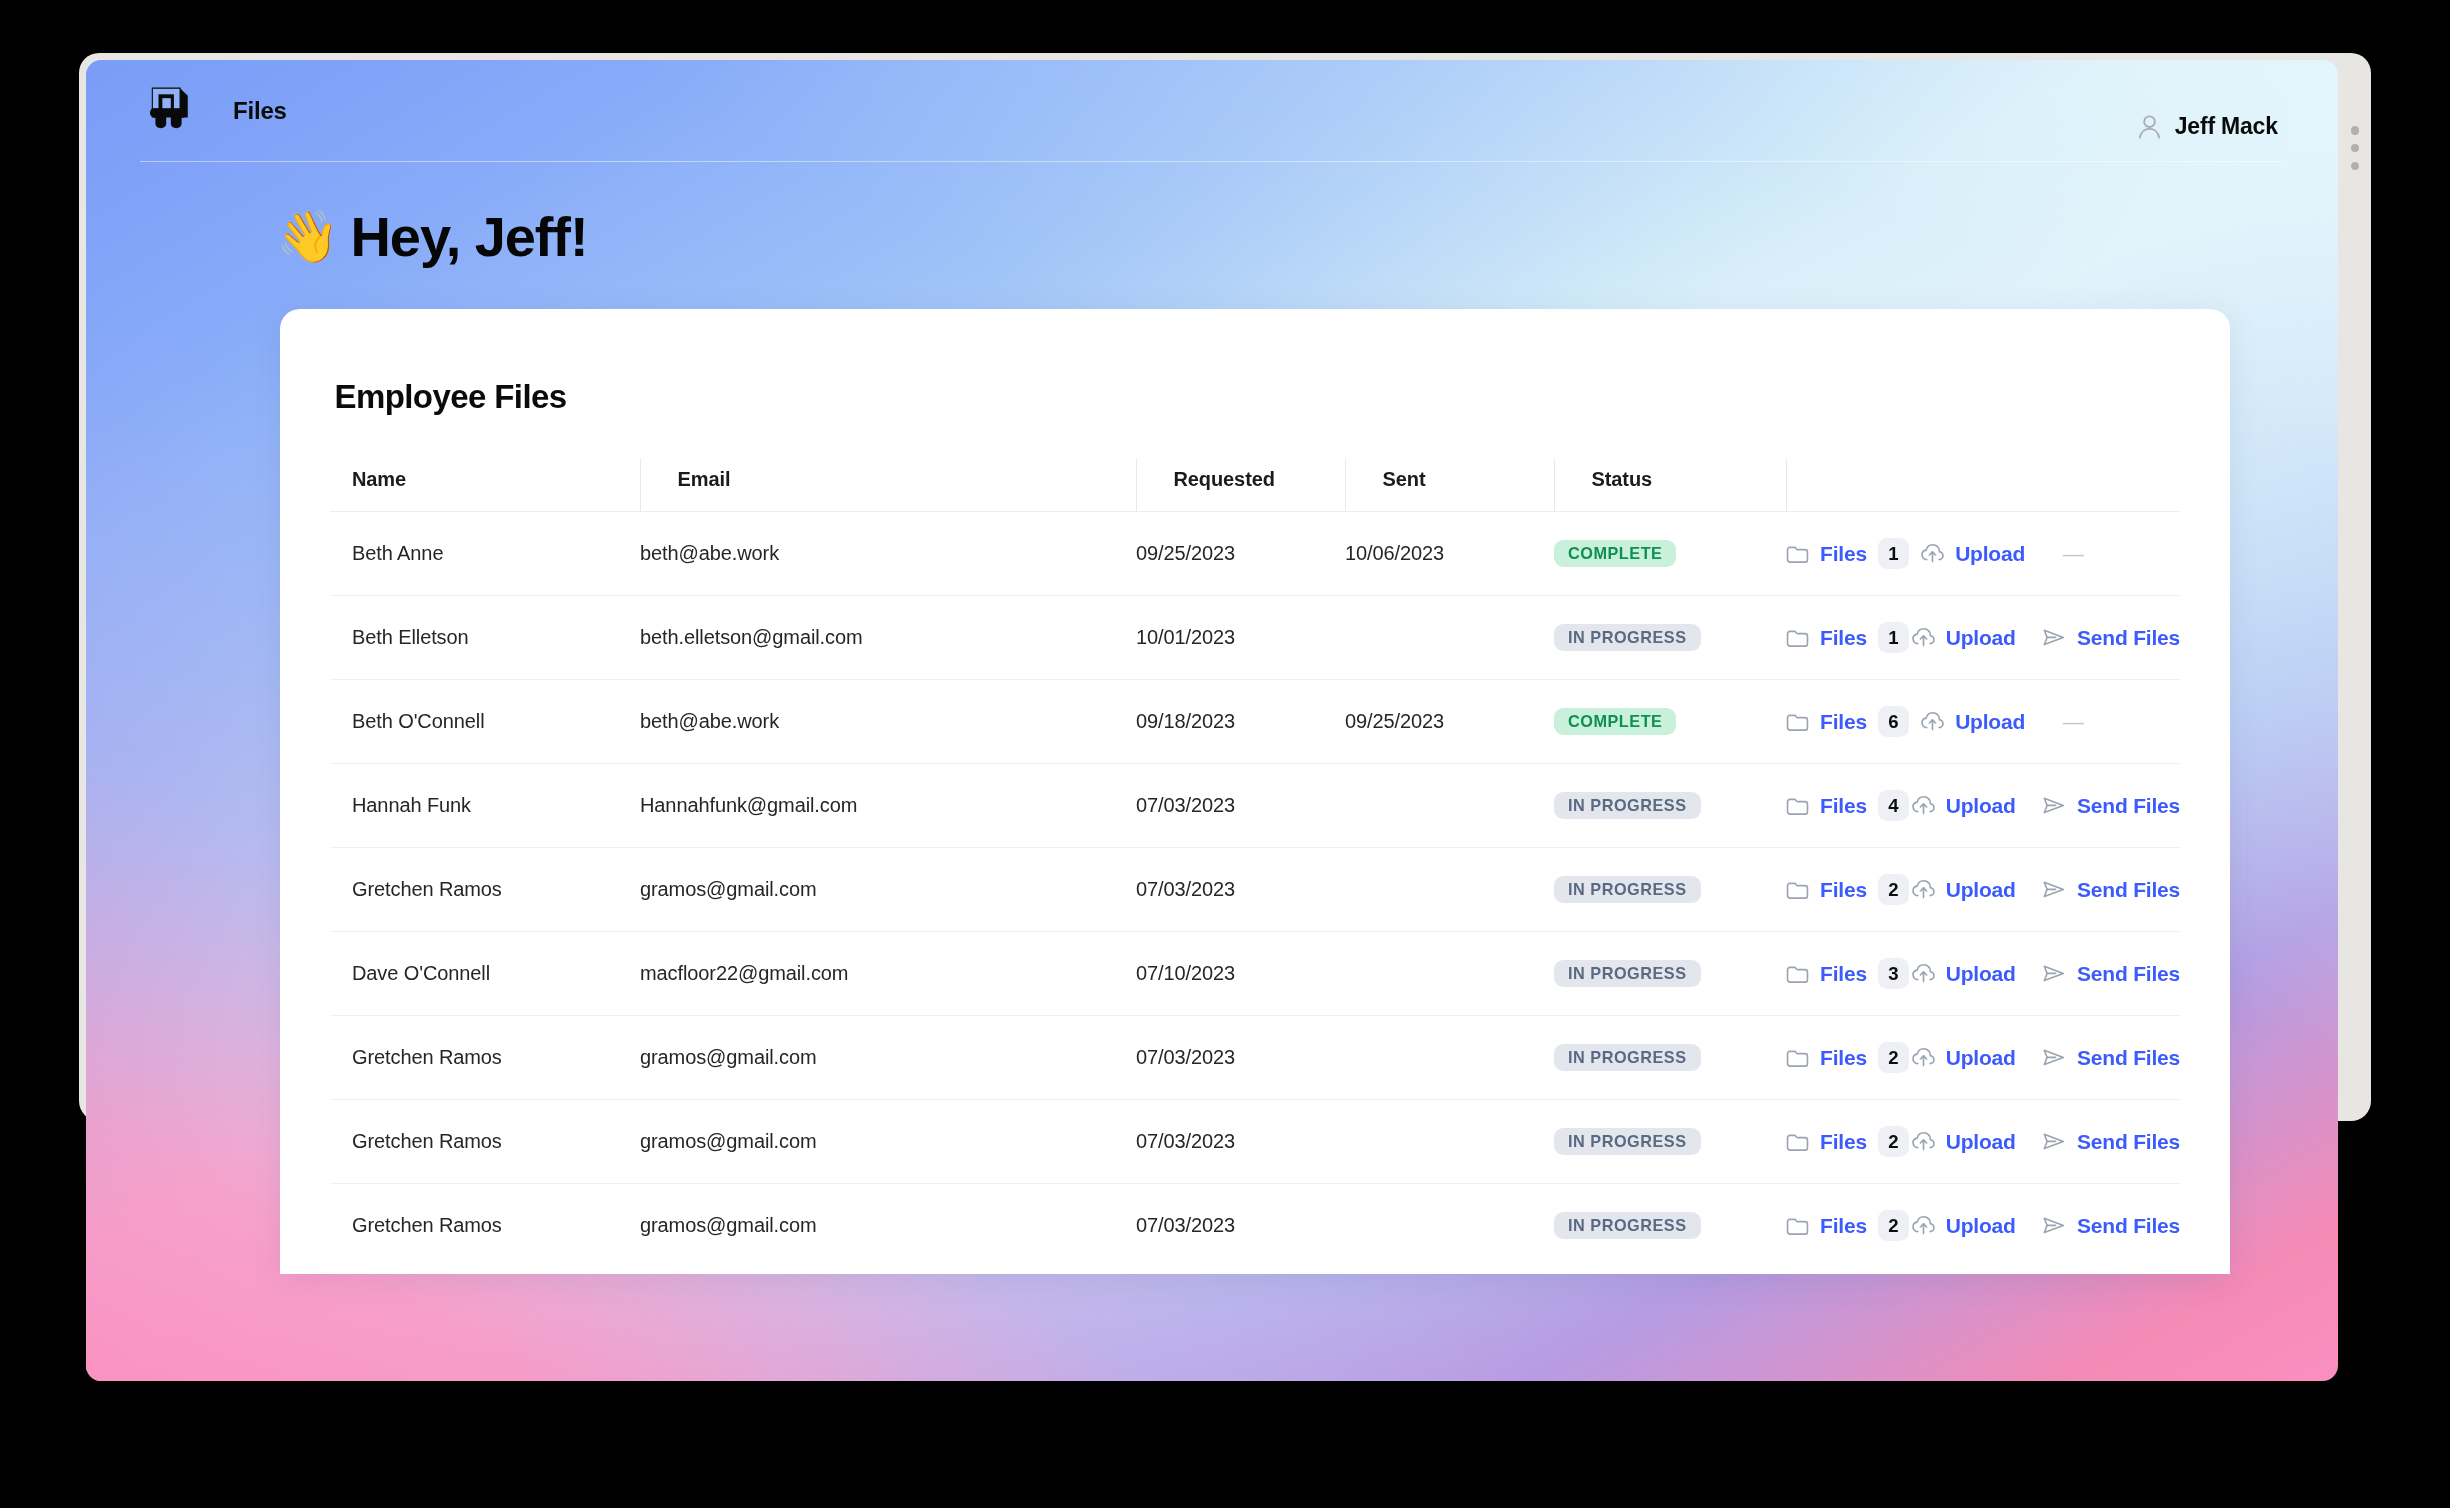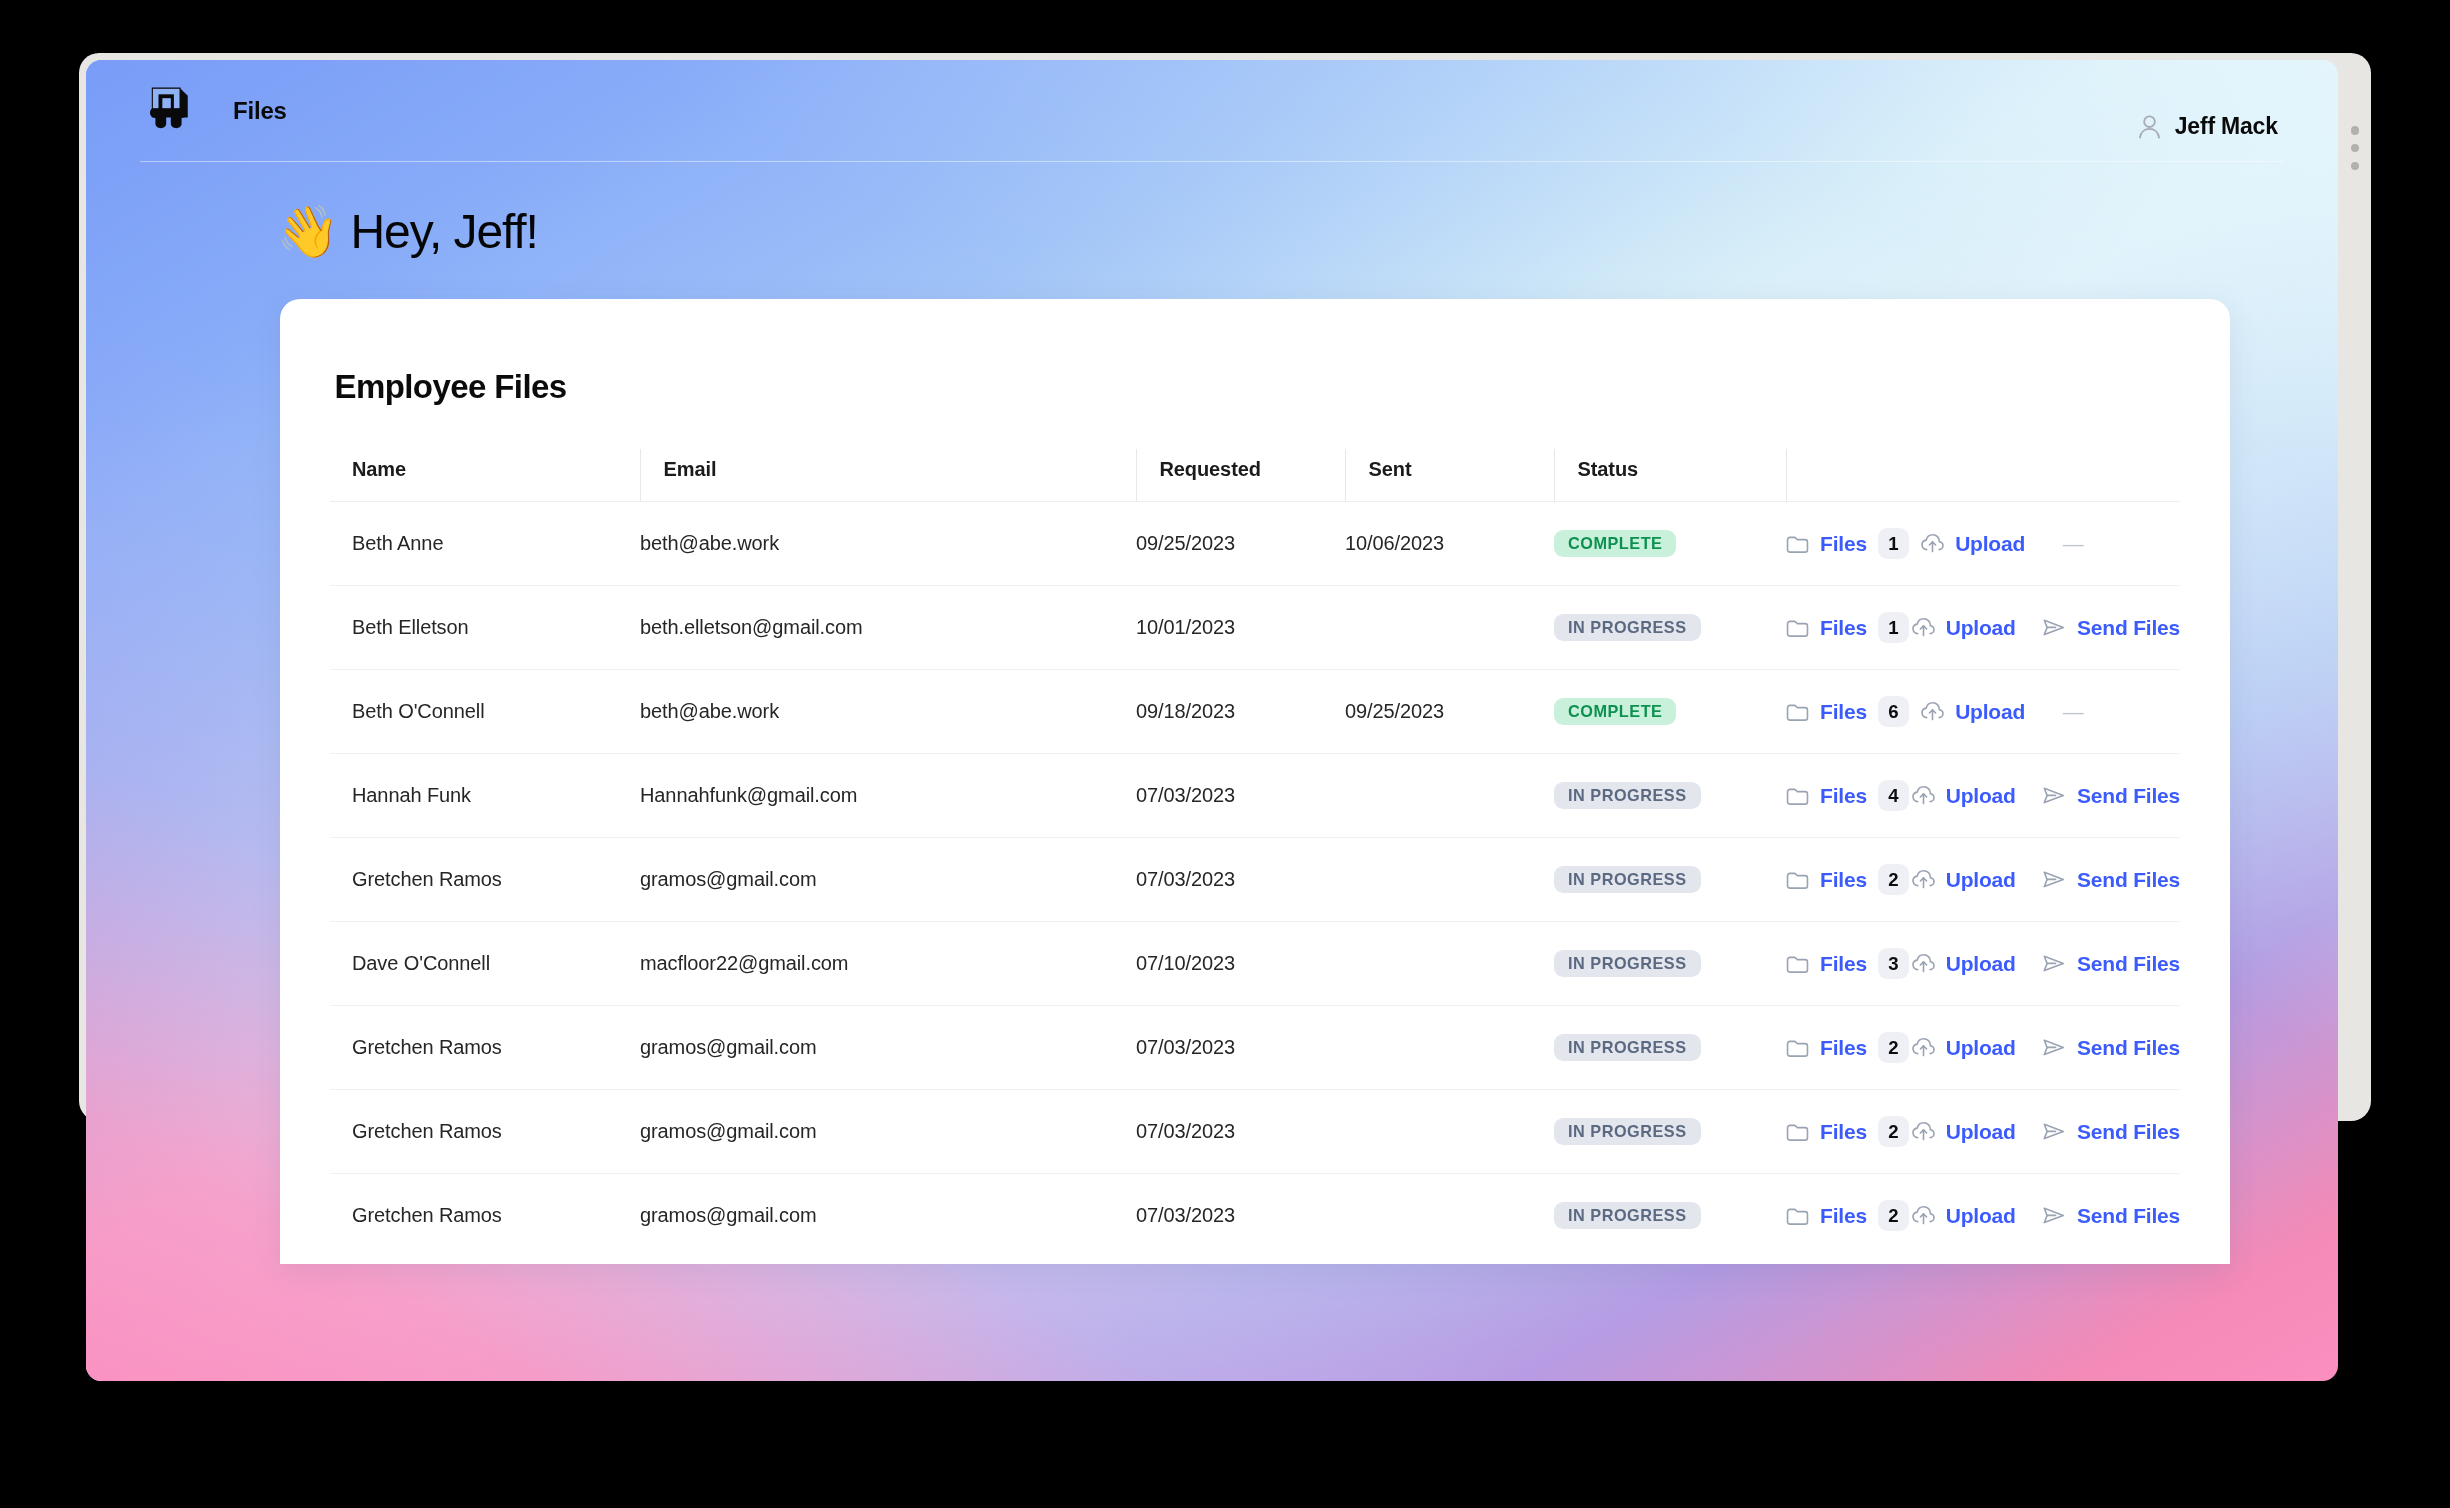--- a/index.html
+++ b/index.html
@@ -120,22 +120,22 @@
 
   
   #greeting {
     margin: 42px 0 0 190px;
     display: flex;
     align-items: center;
     gap: 11px;
   }
   #wave-emoji { font-size: 51px; line-height: 1; }
   #greeting-text {
-    font-size: 48px;
-    font-weight: 400;
+    font-size: 56px;
+    font-weight: 700;
     color: #060606;
     letter-spacing: -1.1px;
   }
 
   
   #files-card {
     margin: 40px 108px 0 194px;
     background: #ffffff;
     border-radius: 20px 20px 0 0;
     padding: 45px 50px 0 50px;
@@ -183,21 +183,21 @@
   #files-table thead th {
     text-align: left;
     font-size: 20px;
     font-weight: 700;
     color: #1b1b1b;
     padding: 9.3px 0 20px 0;
     letter-spacing: -0.1px;
     border-bottom: 1.5px solid #eceef1;
     vertical-align: bottom;
   }
-  #files-table thead th.sep { border-left: 1.5px solid #e6e8ec; padding-left: 23px; }
+  #files-table thead th.sep { border-left: 1.5px solid #e6e8ec; padding-left: 37px; }
   #files-table tbody td {
     font-size: 20px;
     color: #262626;
     padding: 26px 0;
     border-bottom: 1.5px solid #f0f1f4;
     vertical-align: middle;
     letter-spacing: -0.1px;
   }
   #files-table tbody tr:last-child td { border-bottom: none; }
   .col-name     { width: 310px; padding-left: 22px !important; }

